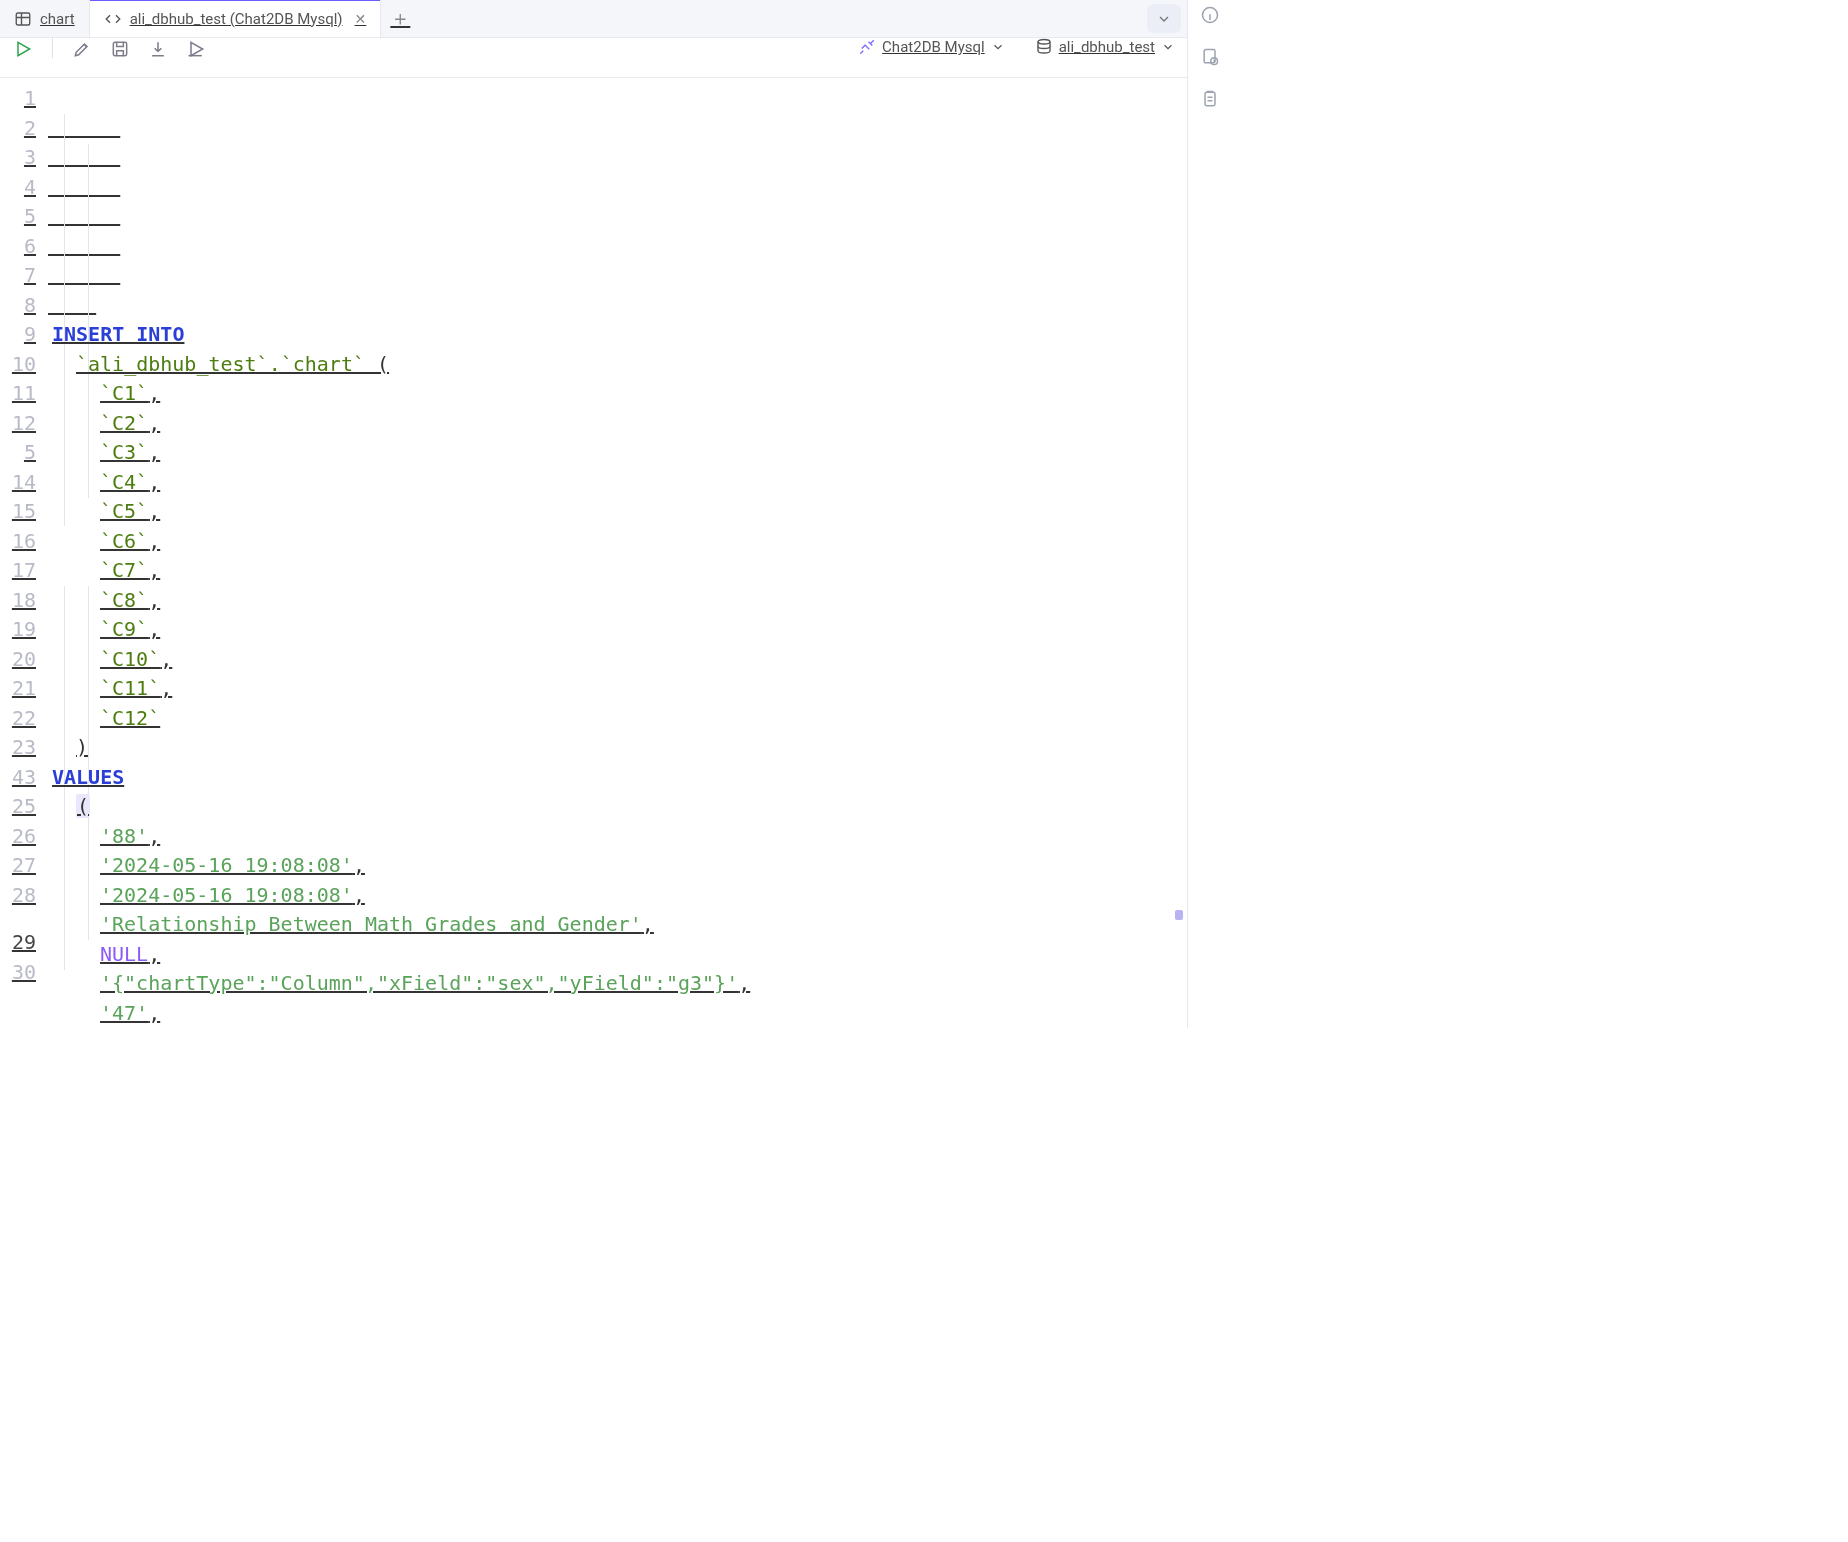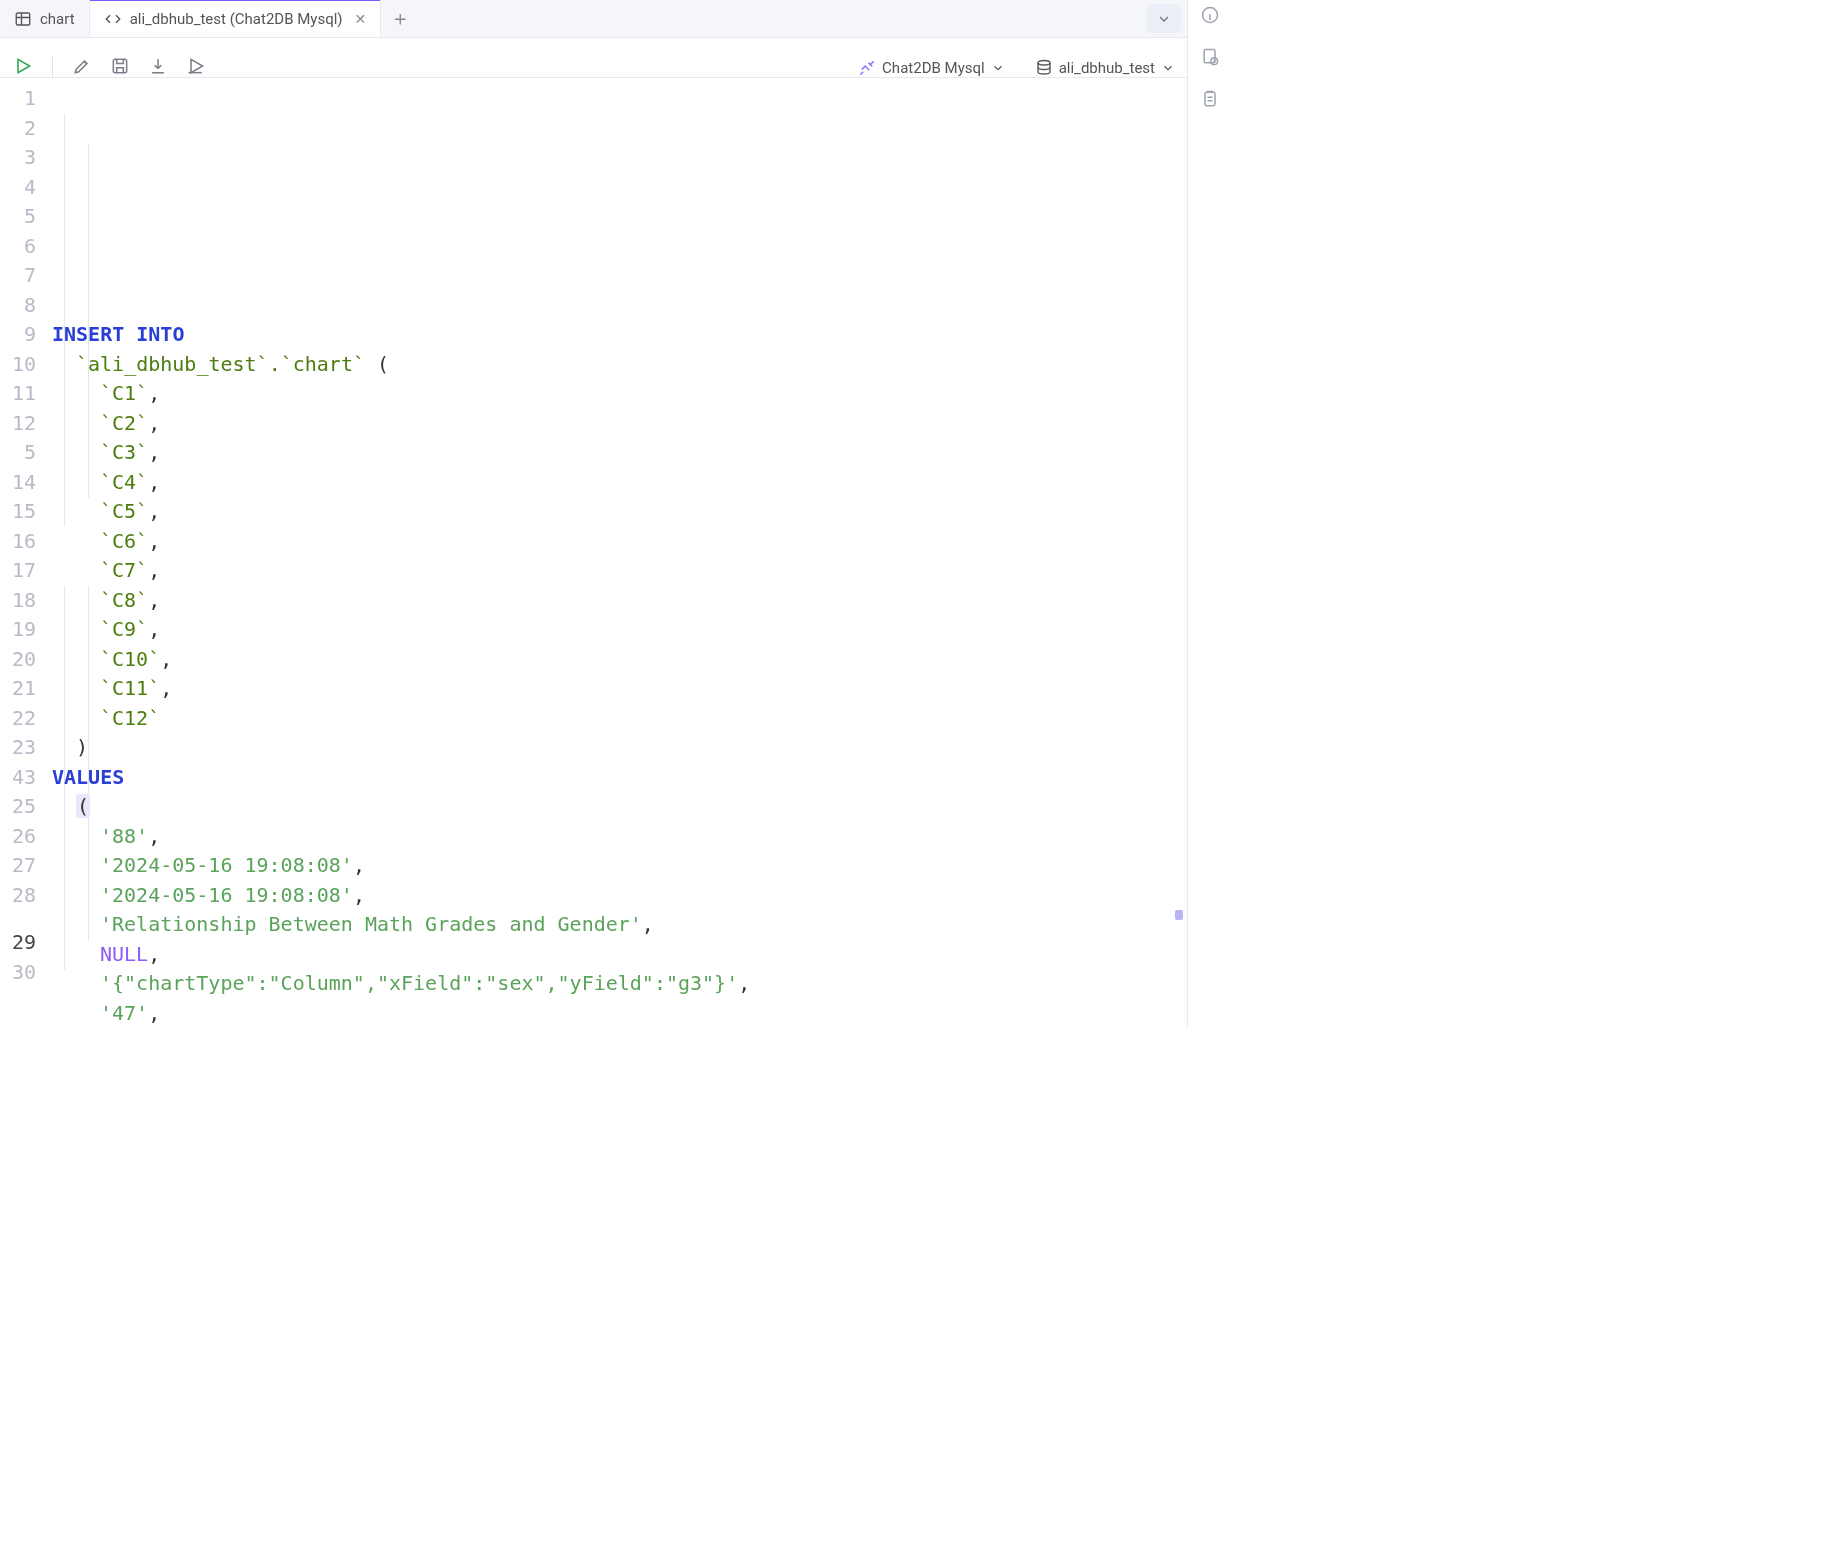--- a/index.html
+++ b/index.html
@@ -11,20 +11,21 @@
       width: 1232px;
       height: 1028px;
       overflow: hidden;
       display: flex;
     }
     .main-area {
       flex: 1;
       display: flex;
       flex-direction: column;
       border-right: 1px solid #e8e8ee;
+      text-decoration: underline;
     }
     .right-rail {
       width: 44px;
       display: flex;
       flex-direction: column;
       align-items: center;
       padding-top: 4px;
       gap: 20px;
       background: #fff;
     }
@@ -93,21 +94,21 @@
       justify-content: center;
       background: #eceef7;
       border-radius: 6px;
       margin: 4px 6px;
       color: #777;
       cursor: pointer;
     }
     
     .toolbar {
       display: flex;
-      align-items: flex-end;
+      align-items: flex-start;
       height: 40px;
       padding: 0 12px;
       border-bottom: 1px solid #e8e8ee;
       gap: 16px;
     }
     .toolbar .tb-icon {
       display: inline-flex;
       align-items: center;
       justify-content: center;
       width: 22px;

